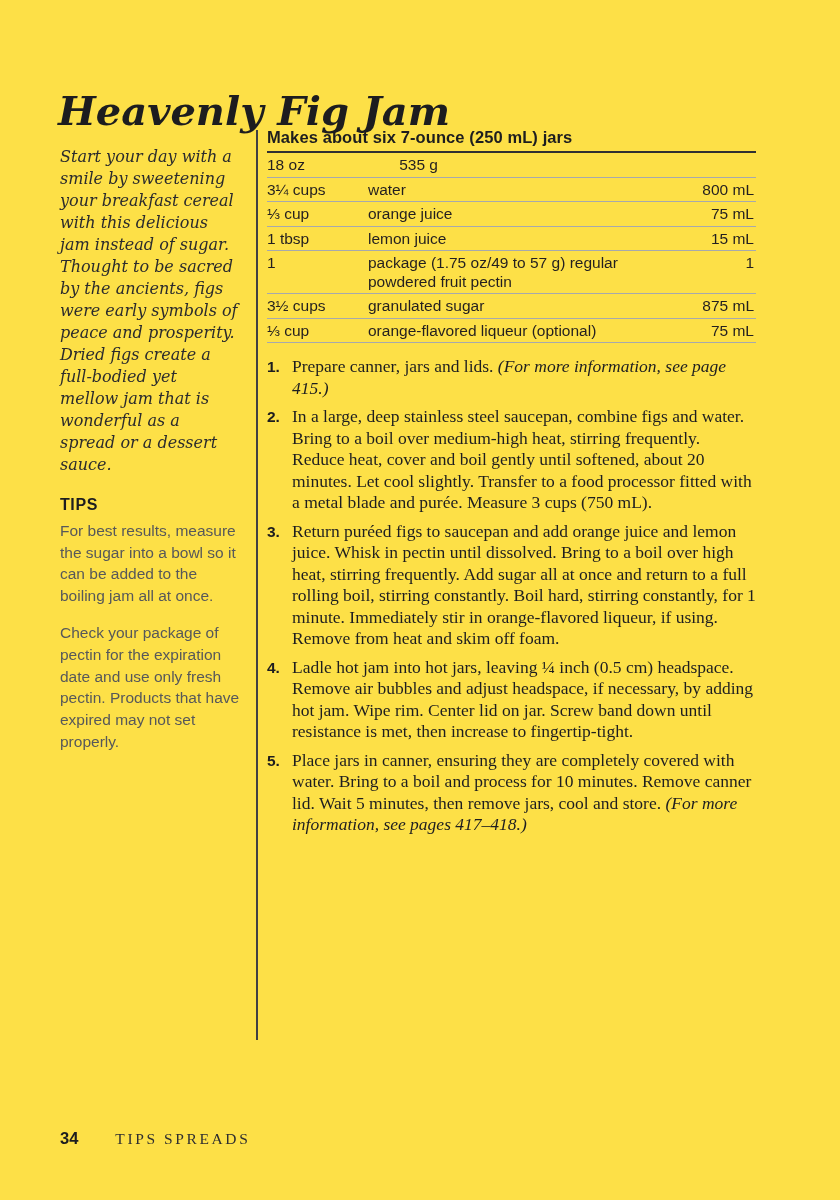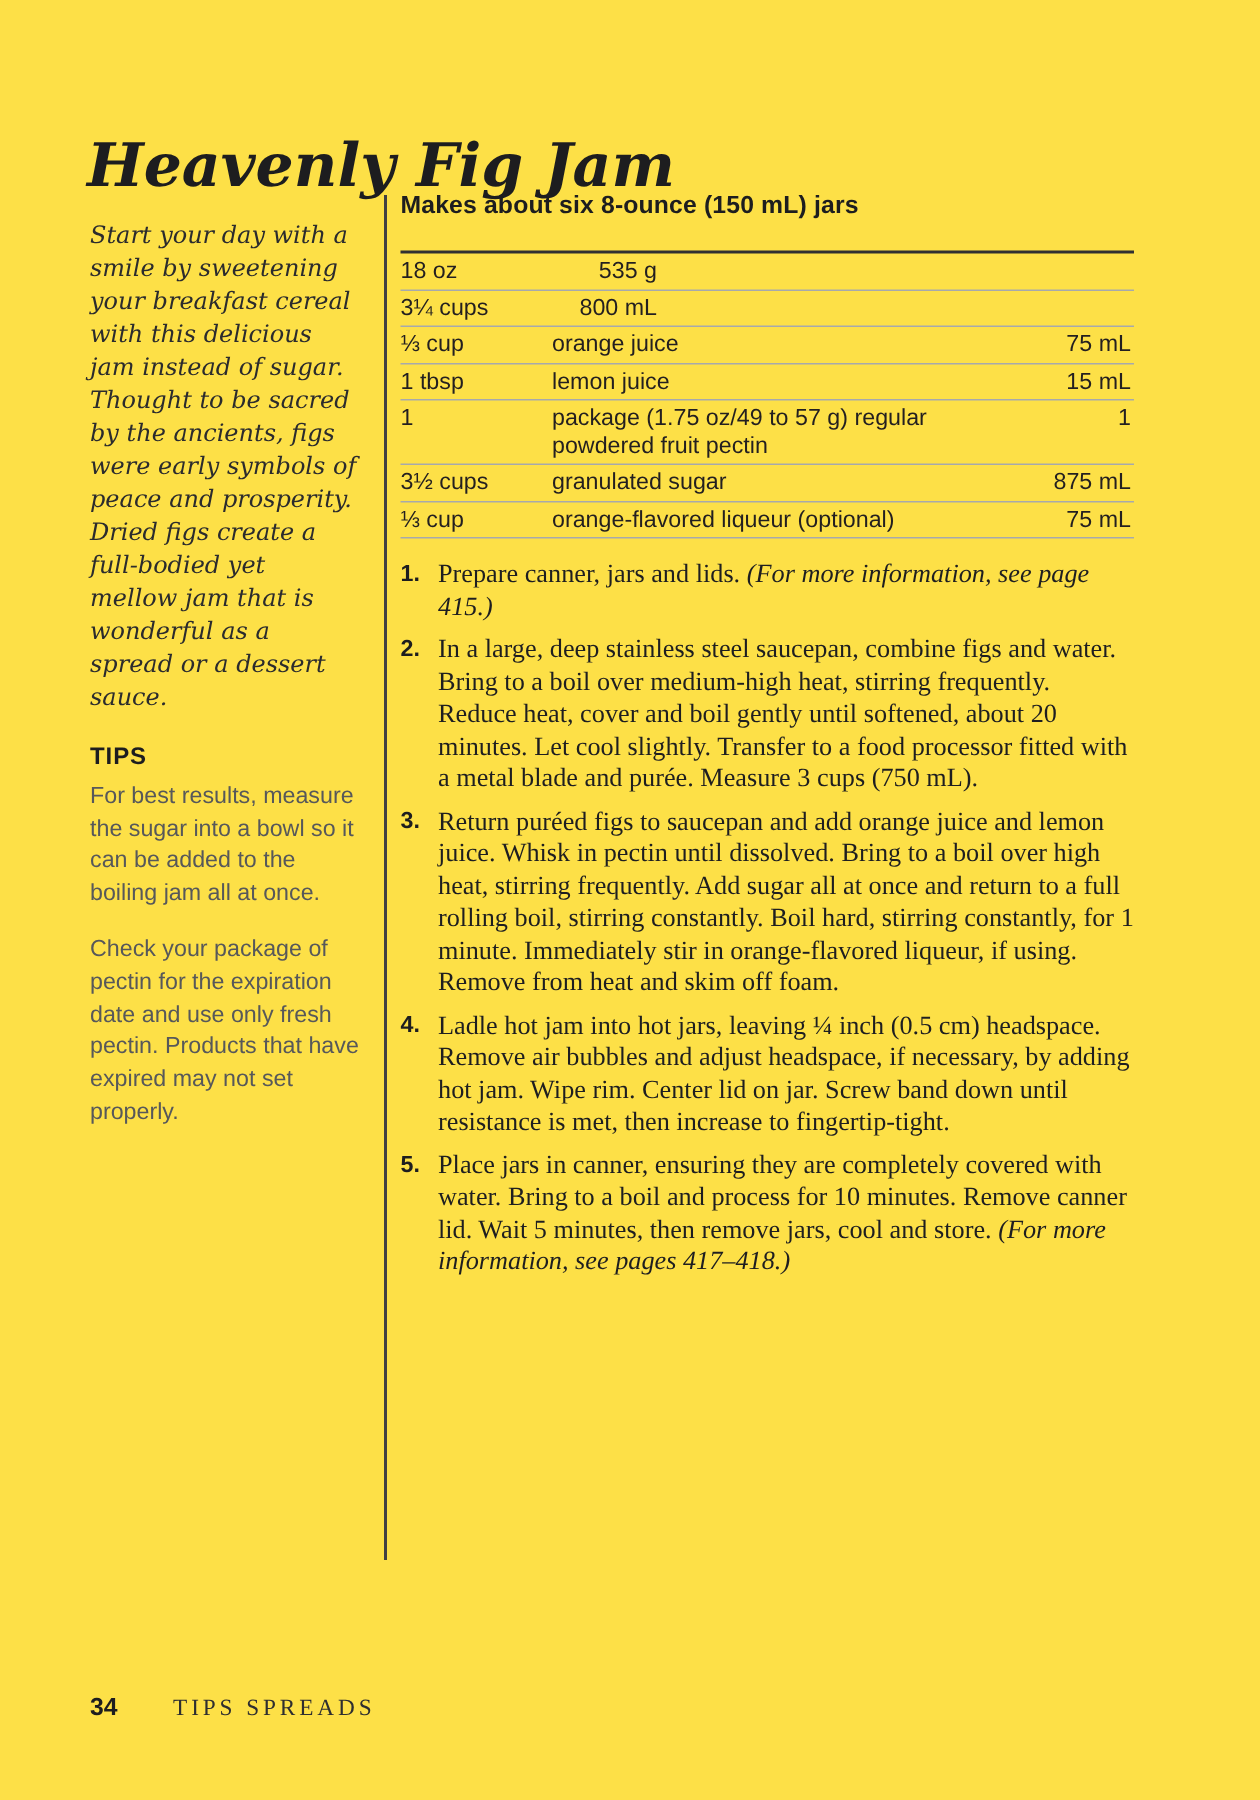--- a/index.html
+++ b/index.html
@@ -77,21 +77,21 @@
     top: 128px;
     width: 489px;
   }
   .makes {
     font-size: 16.5px;
     font-weight: 700;
     color: #1d1d1f;
     letter-spacing: 0.1px;
   }
   .ingredients {
-    margin-top: 20px;
+    margin-top: 4px;
     border-top: 2px solid #303032;
     border-bottom: 1px solid #a7a9ac;
   }
   .ing-row {
     display: flex;
     padding: 3px 2px 2px 0;
     font-size: 15.5px;
     line-height: 18.5px;
   }
   .ing-row + .ing-row { border-top: 1px solid #a7a9ac; }
@@ -151,30 +151,31 @@
   <div class="sidebar">
     <p class="intro">Start your day with a smile by sweetening your breakfast cereal with this delicious jam instead of sugar. Thought to be sacred by the ancients, figs were early symbols of peace and prosperity. Dried figs create a full-bodied yet mellow jam that is wonderful as a spread or a dessert sauce.</p>
     <div class="tips-heading">TIPS</div>
     <p class="tip">For best results, measure the sugar into a bowl so it can be added to the boiling jam all at once.</p>
     <p class="tip">Check your package of pectin for the expiration date and use only fresh pectin. Products that have expired may not set properly.</p>
   </div>
 
   <div class="divider"></div>
 
   <div class="main">
-    <div class="makes">Makes about six 8-ounce (150 mL) jars</div>
+    <div class="makes">Makes about six 7-ounce (250 mL) jars</div>
 
     <div class="ingredients">
   <div class="ing-row">
     <span class="qty">18 oz</span>
     <span class="metric">535 g</span>
   </div>
 
   <div class="ing-row">
     <span class="qty">3¼ cups</span>
+    <span class="item">water</span>
     <span class="metric">800 mL</span>
   </div>
 
   <div class="ing-row">
     <span class="qty">⅓ cup</span>
     <span class="item">orange juice</span>
     <span class="metric">75 mL</span>
   </div>
 
   <div class="ing-row">

